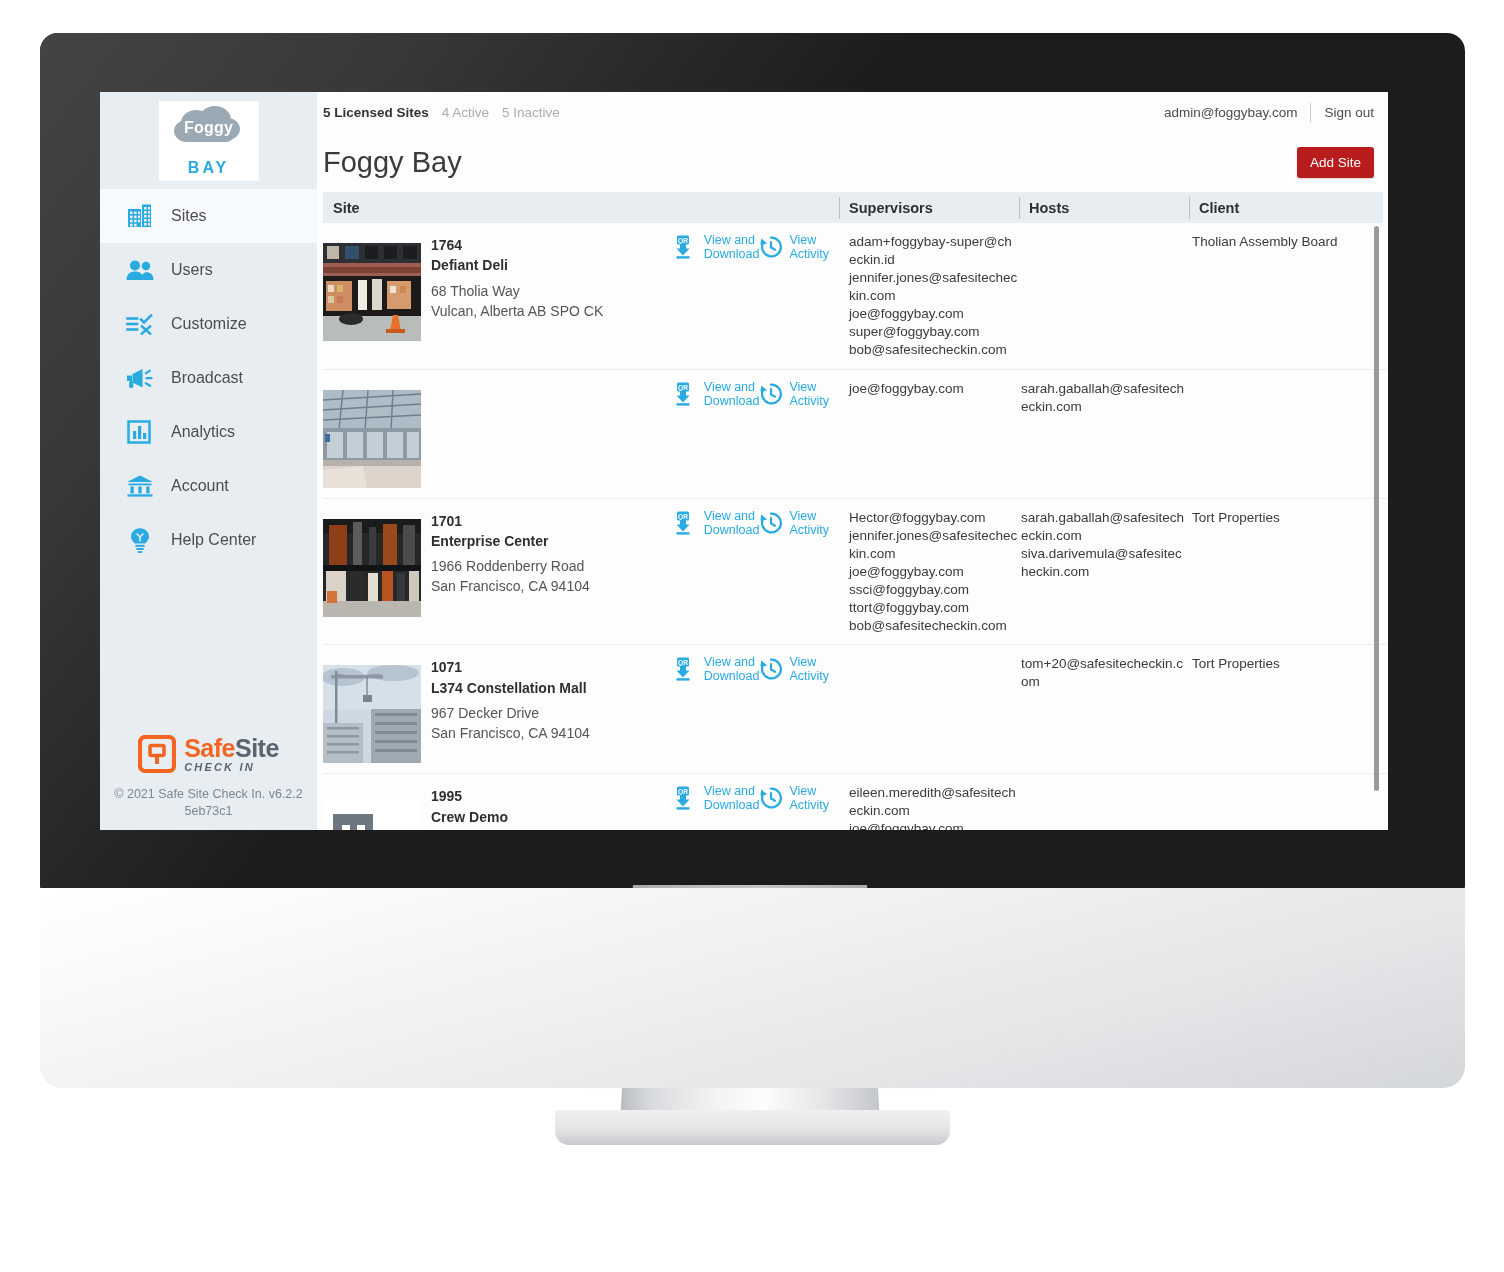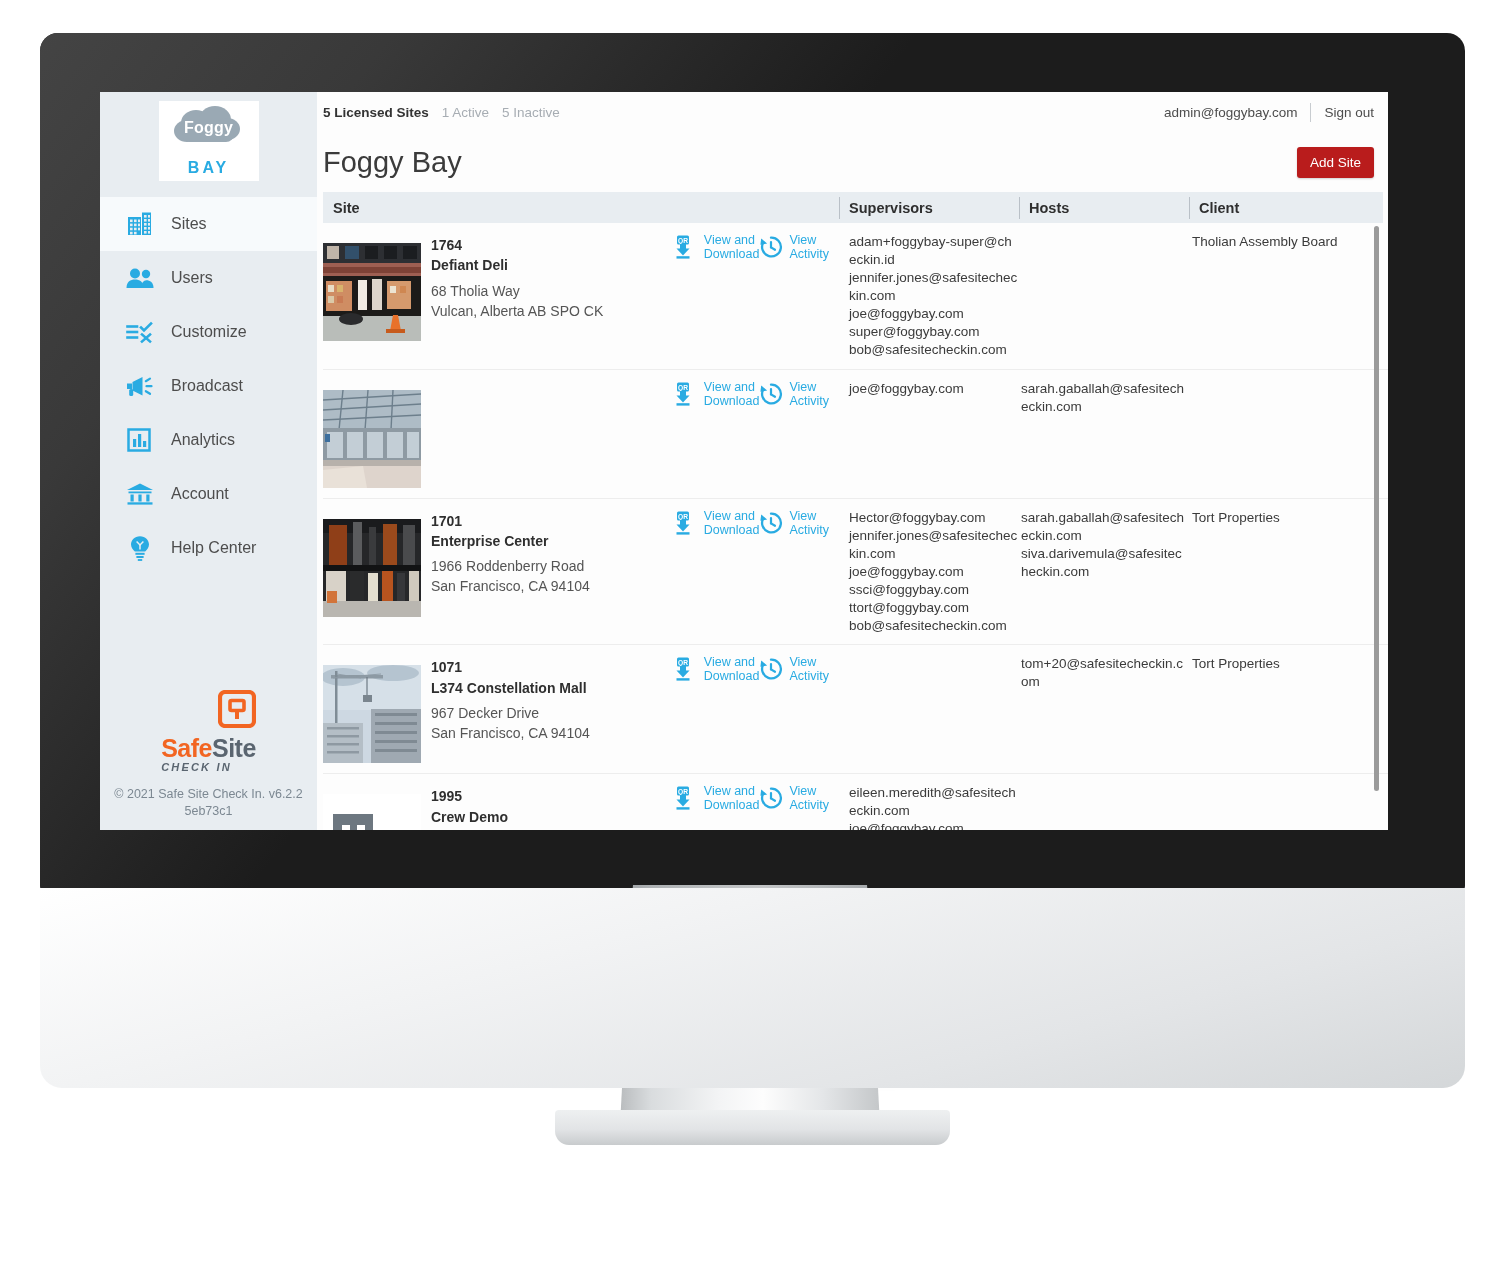--- a/index.html
+++ b/index.html
@@ -84,36 +84,36 @@
   .brand-cloud svg { position: absolute; left: 0; top: 0; }
   .brand-cloud .cloud-text {
     position: absolute; left: 0; top: 13px; width: 80px; text-align: center;
     font-size: 16px; font-weight: bold; color: #ffffff; letter-spacing: .2px;
   }
   .brand-bay {
     font-size: 16px; font-weight: bold; color: #29abe2;
     letter-spacing: 3px; margin-top: 9px;
   }
 
-  .nav { margin-top: 8px; }
+  .nav { margin-top: 0; }
   .nav-item {
     display: flex; align-items: center; gap: 16px;
     height: 54px; padding-left: 25px; cursor: pointer;
     color: #4a4a4a; font-size: 16px;
   }
   .nav-item.active { background: #f7fafc; }
   .nav-ico { width: 30px; height: 28px; flex: 0 0 30px; display:flex; align-items:center; justify-content:center; }
   .nav-ico svg { display: block; }
   .nav-label { font-size: 16px; color: #4d4d4d; }
 
   .side-bottom {
     position: absolute; left: 0; bottom: 10px; width: 100%;
     display: flex; flex-direction: column; align-items: center;
   }
-  .ss-logo { display: flex; align-items: flex-end; gap: 8px; flex-direction: column; }
+  .ss-logo { display: flex; align-items: center; gap: 8px; }
   .ss-mark { width: 38px; height: 38px; }
   .ss-wordmark { line-height: 1; }
   .ss-word { font-size: 25px; font-weight: bold; letter-spacing: -0.5px; }
   .ss-safe { color: #f26522; }
   .ss-site { color: #5a6570; }
   .ss-checkin {
     font-size: 11px; font-weight: bold; color: #5a6570;
     letter-spacing: 2.2px; font-style: italic; margin-top: 1px;
   }
   .copyright {
@@ -383,21 +383,21 @@
           <div>5eb73c1</div>
         </div>
       </div>
     </aside>
 
     <section class="main">
 
       <div class="topbar">
         <div class="lic">
           <span class="lic-main">5 Licensed Sites</span>
-          <span class="lic-sub">1 Active</span>
+          <span class="lic-sub">4 Active</span>
           <span class="lic-sub">5 Inactive</span>
         </div>
         <div class="acct">
           <span>admin@foggybay.com</span>
           <span class="divider"></span>
           <a href="#">Sign out</a>
         </div>
       </div>
 
       <div class="titlerow">

